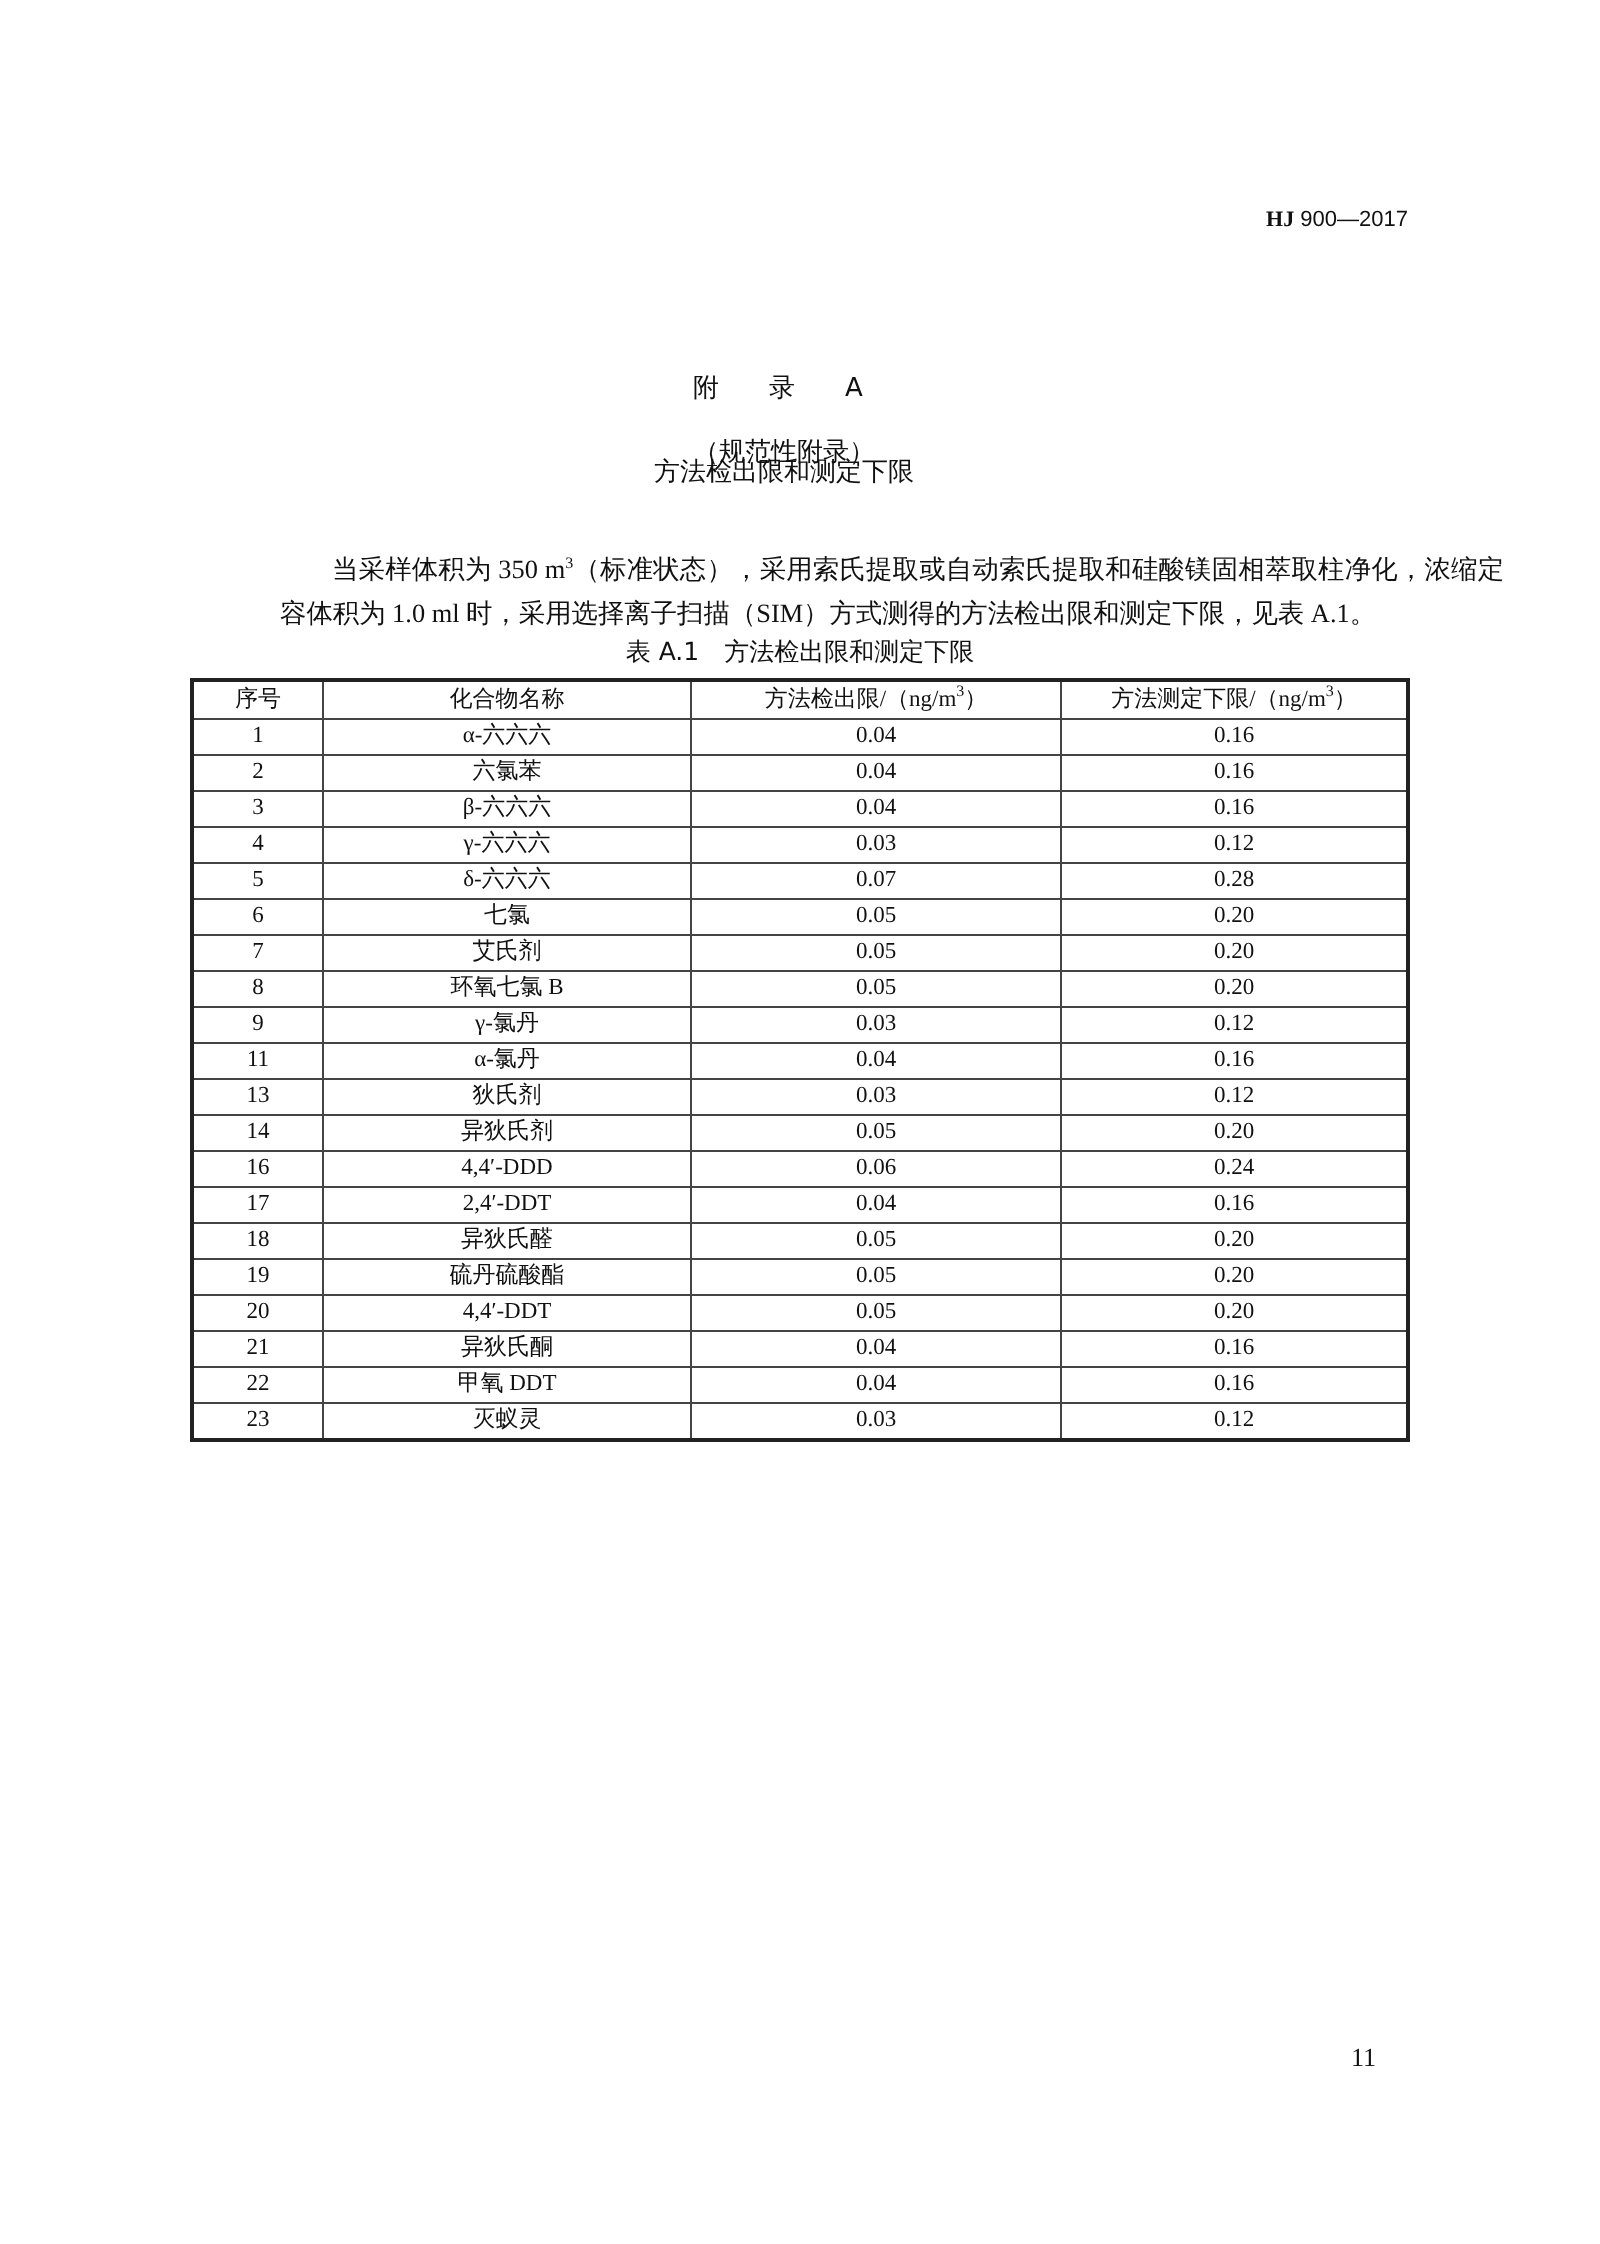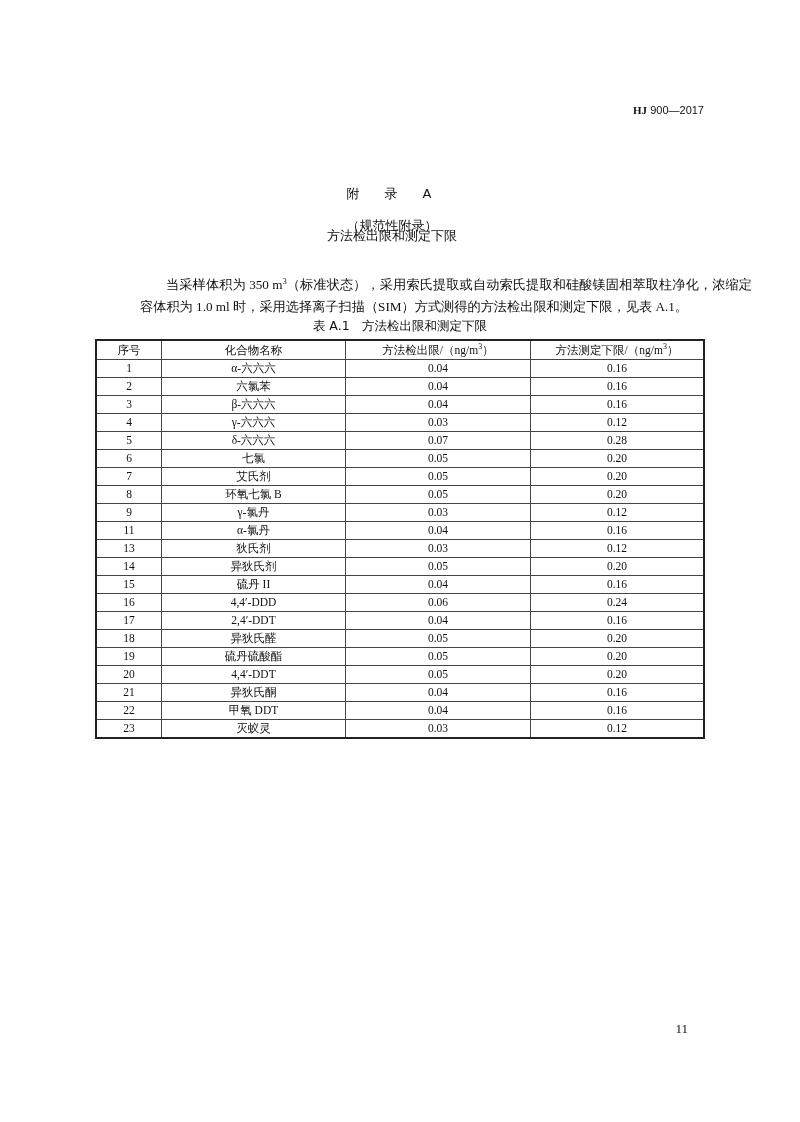--- a/index.html
+++ b/index.html
@@ -115,26 +115,20 @@
         <td>0.03</td>
         <td>0.12</td>
       </tr>
       <tr>
         <td>14</td>
         <td>异狄氏剂</td>
         <td>0.05</td>
         <td>0.20</td>
       </tr>
       <tr>
-        <td>15</td>
-        <td>硫丹 II</td>
-        <td>0.04</td>
-        <td>0.16</td>
-      </tr>
-      <tr>
         <td>16</td>
         <td>4,4′-DDD</td>
         <td>0.06</td>
         <td>0.24</td>
       </tr>
       <tr>
         <td>17</td>
         <td>2,4′-DDT</td>
         <td>0.04</td>
         <td>0.16</td>

